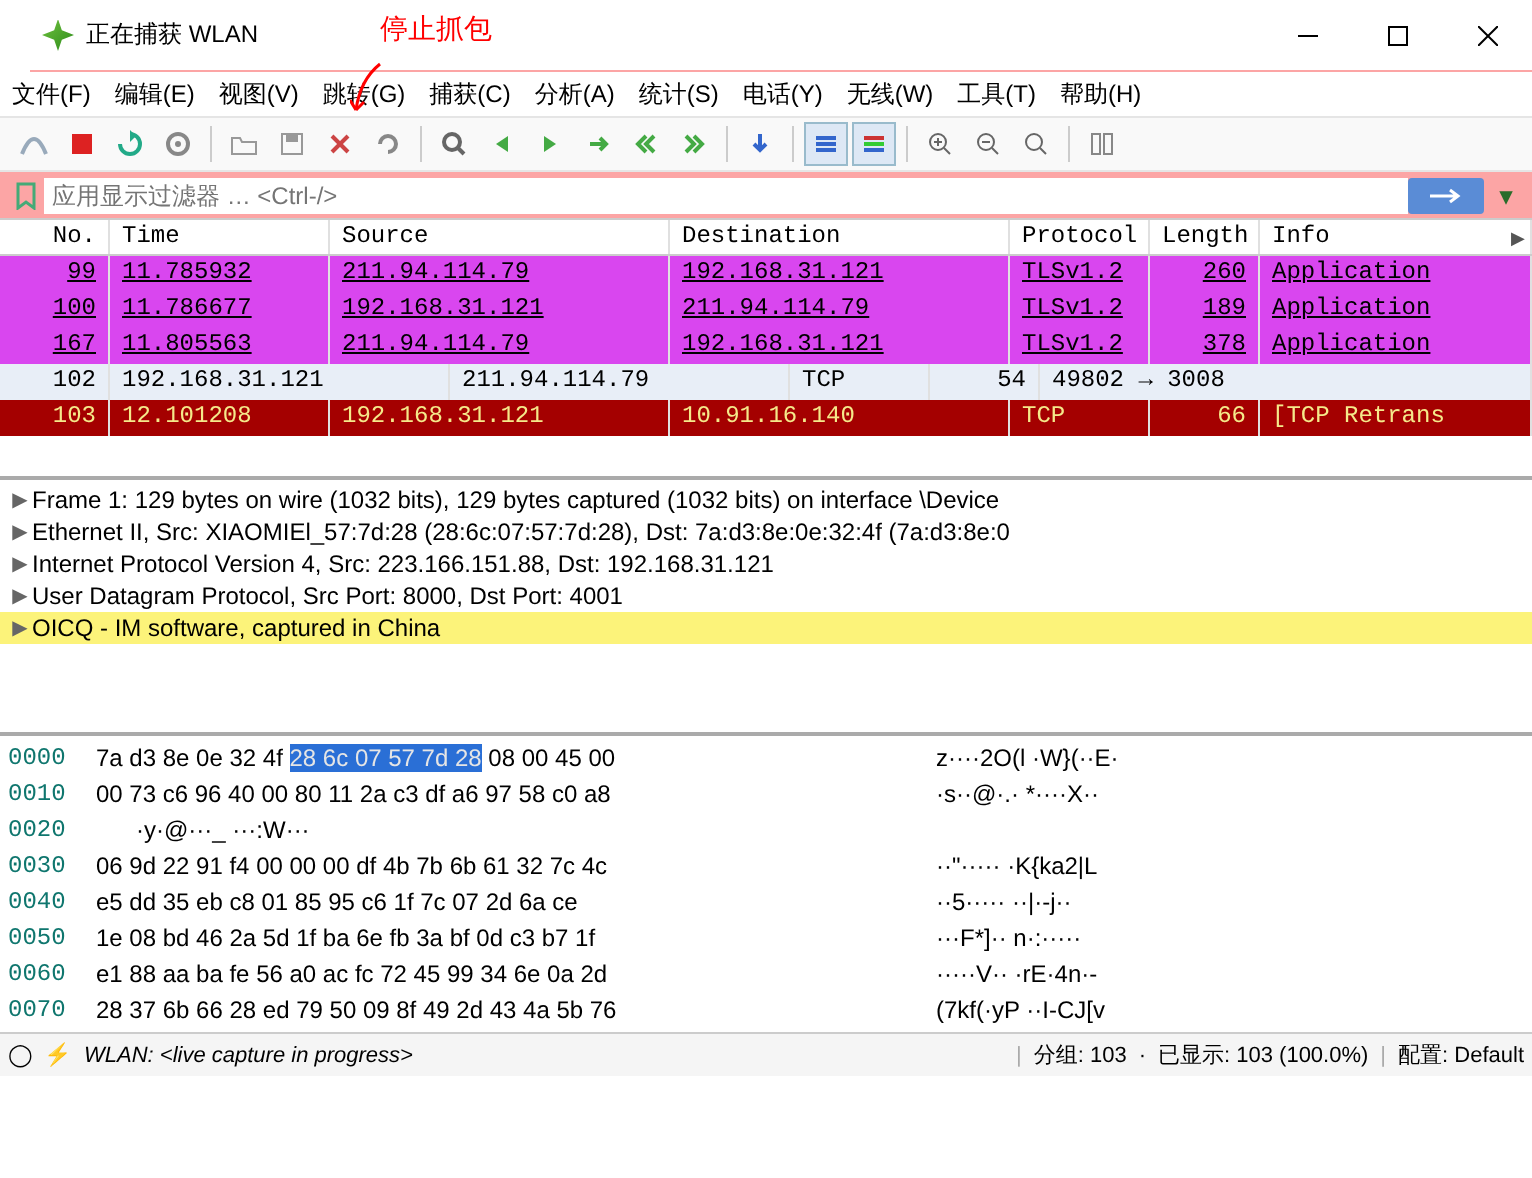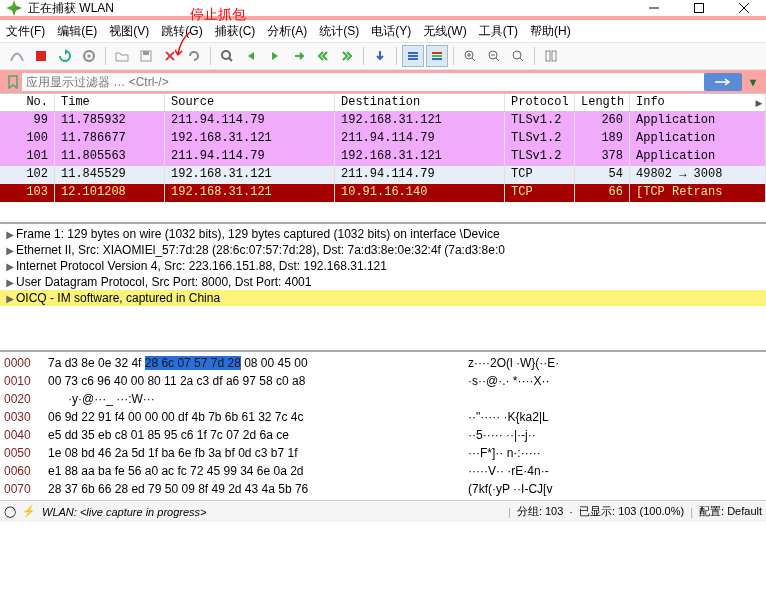--- a/index.html
+++ b/index.html
@@ -1,19 +1,19 @@
 <!DOCTYPE html>
 <html><head>
 <meta charset="utf-8">
 <style>
 * { box-sizing: border-box; margin: 0; padding: 0; font-family: "Microsoft YaHei", "SimSun", Tahoma, sans-serif; }
 body { background: #fff; width: 766px; height: 589px; overflow: hidden; font-size: 12px; position: relative; }
 
 
-.title-bar { height: 20px; display: flex; align-items: center; border-bottom: 4px solid #fca5a5; }
+.title-bar { height: 36px; display: flex; align-items: center; border-bottom: 1px solid #fca5a5; margin-left: 15px; }
 .title-bar .app-icon { width: 16px; height: 16px; margin: 0 6px; background: linear-gradient(135deg,#6fc13e,#2b8a1a); clip-path: polygon(50% 0,62% 35%,100% 50%,62% 65%,50% 100%,38% 65%,0 50%,38% 35%); }
 .title-bar .title-text { flex: 0 0 auto; font-size: 12px; color: #000; }
 .title-bar .spacer { flex: 1; }
 .title-bar .win-btn { width: 45px; height: 28px; display: flex; align-items: center; justify-content: center; }
 .title-bar .win-btn svg { width: 10px; height: 10px; }
 
 .annotation { position: absolute; top: 6px; left: 190px; color: #ff0000; font-size: 14px; font-family: SimSun; pointer-events: none; }
 .annotation-arrow { position: absolute; top: 30px; left: 175px; width: 20px; height: 30px; pointer-events: none; }
 
 
@@ -38,41 +38,41 @@
 .plist-header { display: flex; height: 18px; background: #fff; border-bottom: 1px solid #ccc; font-size: 11px; }
 .plist-header > div, .plist-row > div { padding: 1px 6px; border-right: 1px solid #e0e0e0; white-space: nowrap; overflow: hidden; font-family: "Consolas","Courier New",monospace; font-size: 12px; }
 .c-no { width: 55px; text-align: right; }
 .c-time { width: 110px; }
 .c-src { width: 170px; }
 .c-dst { width: 170px; }
 .c-proto { width: 70px; }
 .c-len { width: 55px; text-align: right; }
 .c-info { flex: 1; }
 .plist-row { display: flex; height: 18px; }
-.row-tls { background: #f0abfc; }
+.row-tls { background: #d946ef; text-decoration: underline; }
 .row-tcp { background: #e8eef7; justify-content: center; }
 .row-retrans { background: #a40000; color: #f5e98a; }
 .hscroll { height:16px; background:#f0f0f0; border-top:1px solid #ccc; position:relative; }
 .hscroll .thumb { position:absolute; left:14px; top:1px; right:14px; bottom:1px; background:#cdcdcd; }
 .hscroll .arr { position:absolute; top:0; width:14px; height:100%; display:flex; align-items:center; justify-content:center; color:#555; font-size:9px;}
 .hscroll .arr.l{left:0;} .hscroll .arr.r{right:0;}
 
 
 .details { height: 128px; border-bottom: 2px solid #aaa; overflow: auto; font-family: "Consolas","Courier New",monospace; font-size: 12px; padding: 2px 0; }
 .details .dl { display:flex; align-items:center; padding: 1px 4px; }
 .details .chev { width:12px; text-align:center; color:#666; font-size:10px; }
 .details .hl { background: #fcf37a; }
 
 
 .hex-pane { height: 148px; overflow: auto; font-family: "Consolas","Courier New",monospace; font-size: 12px; padding: 2px 4px; line-height: 18px; }
 .hex-row { display: flex; }
-.hex-off { width: 44px; color: #7f1d1d; }
+.hex-off { width: 44px; color: #0f766e; font-family: Liberation Mono, monospace; }
 .hex-bytes { width: 400px; }
 .hex-ascii { flex: 1; padding-left: 20px; }
-.hex-sel { background: #2a6fd6; color: #0f172a; }
+.hex-sel { background: #2a6fd6; color: #e5e5e5; }
 
 
 .status-bar { height: 22px; border-top: 1px solid #ccc; display:flex; align-items:center; font-size:11px; padding:0 4px; gap:6px; background:#f5f5f5; }
 .status-bar .sep { color:#aaa; }
 .status-bar .st-fill { flex:1; }
 </style>
 </head>
 <body>
 
 <div class="title-bar">
@@ -286,31 +286,30 @@
         <div class="plist-row row-tls">
           <div class="c-no">100</div>
           <div class="c-time">11.786677</div>
           <div class="c-src">192.168.31.121</div>
           <div class="c-dst">211.94.114.79</div>
           <div class="c-proto">TLSv1.2</div>
           <div class="c-len">189</div>
           <div class="c-info">Application</div>
         </div>
         <div class="plist-row row-tls">
-          <div class="c-no">101</div>
+          <div class="c-no">167</div>
           <div class="c-time">11.805563</div>
           <div class="c-src">211.94.114.79</div>
           <div class="c-dst">192.168.31.121</div>
           <div class="c-proto">TLSv1.2</div>
           <div class="c-len">378</div>
           <div class="c-info">Application</div>
         </div>
         <div class="plist-row row-tcp">
           <div class="c-no">102</div>
-          <div class="c-time">11.845529</div>
           <div class="c-src">192.168.31.121</div>
           <div class="c-dst">211.94.114.79</div>
           <div class="c-proto">TCP</div>
           <div class="c-len">54</div>
           <div class="c-info">49802 → 3008</div>
         </div>
         <div class="plist-row row-retrans">
           <div class="c-no">103</div>
           <div class="c-time">12.101208</div>
           <div class="c-src">192.168.31.121</div>

